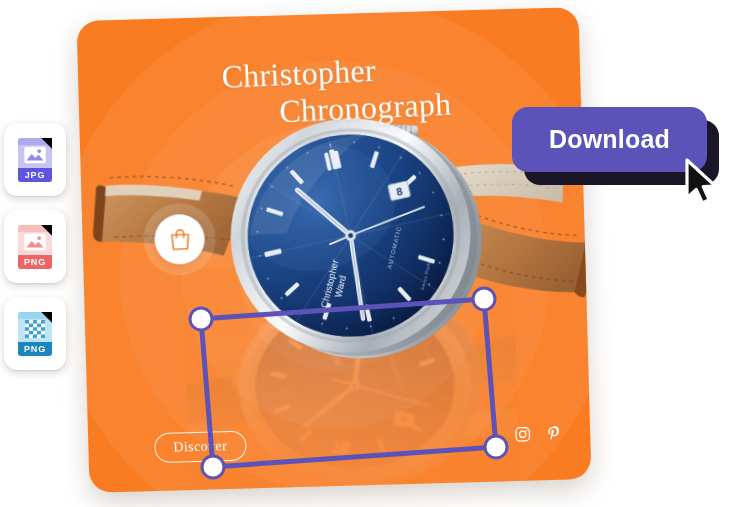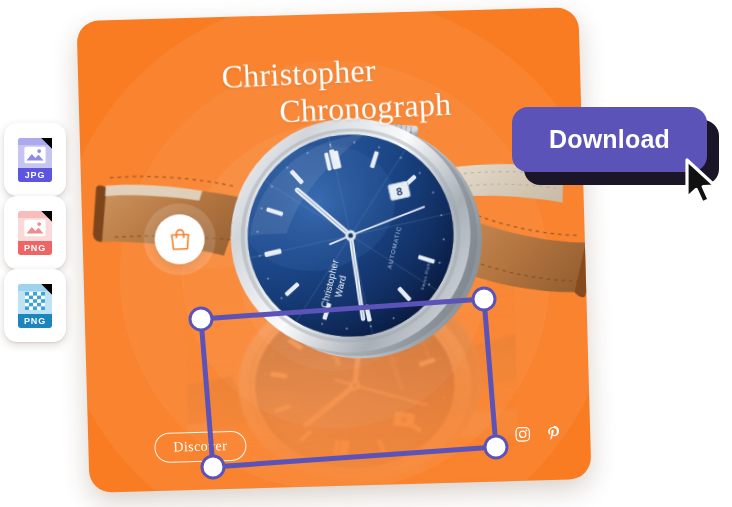--- a/index.html
+++ b/index.html
@@ -7,21 +7,21 @@
   body {
     font-family:"Liberation Sans", sans-serif;
     position:relative;
     overflow:hidden;
   }
 
   
   #format-rail {
     position:absolute; left:4px; top:123px;
     width:62px;
-    display:flex; flex-direction:column; 
+    display:flex; flex-direction:column; gap:14px;
     z-index:40;
     justify-content:flex-end;
   }
   .fmt-card {
     width:62px; height:73px;
     background:#ffffff;
     border-radius:13px;
     box-shadow:0 3px 9px rgba(60,40,20,.18), 0 1px 2px rgba(60,40,20,.10);
     display:flex; align-items:center; justify-content:center;
     position:relative;

